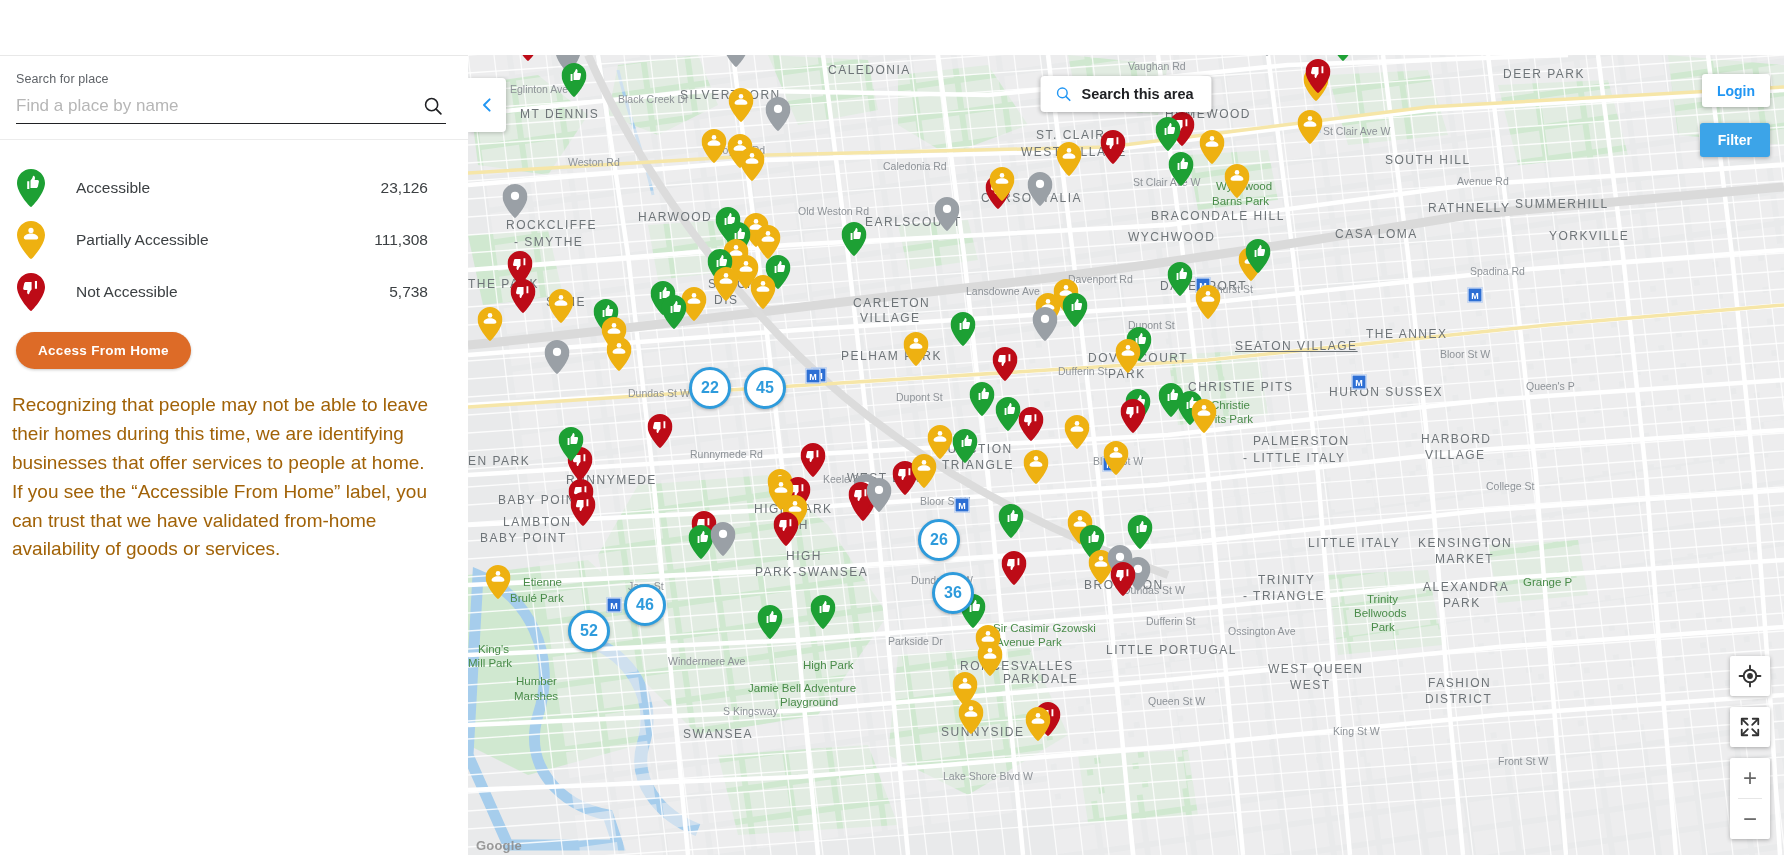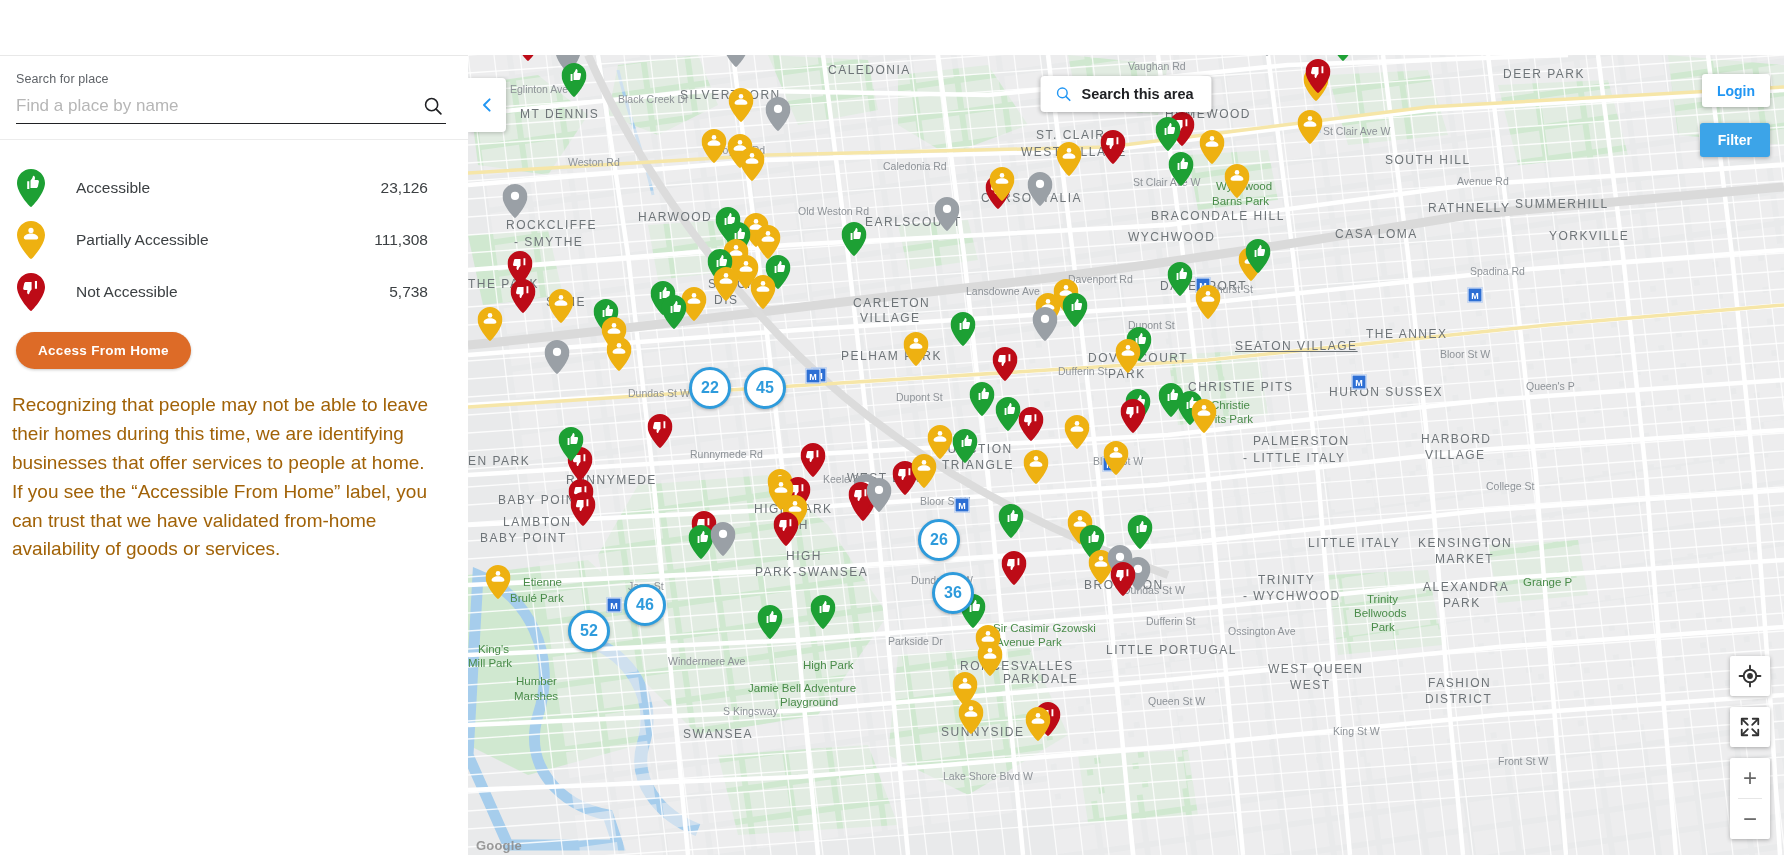--- a/index.html
+++ b/index.html
@@ -1913,21 +1913,21 @@
         <div class="lbl nbhd" style="left: 12px; top: 476px;">BABY POINT</div>
         <div class="lbl nbhd" style="left: 286px; top: 447px;">HIGH PARK</div>
         <div class="lbl nbhd" style="left: 312px; top: 463px;">RTH</div>
         <div class="lbl nbhd" style="left: 318px; top: 494px; text-align: right;">HIGH</div>
         <div class="lbl nbhd" style="left: 287px; top: 510px;">PARK-SWANSEA</div>
         <div class="lbl nbhd" style="left: 840px; top: 481px;">LITTLE ITALY</div>
         <div class="lbl nbhd" style="left: 950px; top: 481px;">KENSINGTON</div>
         <div class="lbl nbhd" style="left: 967px; top: 497px;">MARKET</div>
         <div class="lbl nbhd" style="left: 616px; top: 523px;">BROCKTON</div>
         <div class="lbl nbhd" style="left: 790px; top: 518px;">TRINITY</div>
-        <div class="lbl nbhd" style="left: 775px; top: 534px;">- WYCHWOOD</div>
+        <div class="lbl nbhd" style="left: 775px; top: 534px;">- TRIANGLE</div>
         <div class="lbl park-lbl" style="left: 899px; top: 538px;">Trinity</div>
         <div class="lbl park-lbl" style="left: 886px; top: 552px;">Bellwoods</div>
         <div class="lbl park-lbl" style="left: 903px; top: 566px;">Park</div>
         <div class="lbl nbhd" style="left: 955px; top: 525px;">ALEXANDRA</div>
         <div class="lbl nbhd" style="left: 975px; top: 541px;">PARK</div>
         <div class="lbl park-lbl" style="left: 1055px; top: 521px;">Grange P</div>
         <div class="lbl nbhd" style="left: 638px; top: 588px;">LITTLE PORTUGAL</div>
         <div class="lbl nbhd" style="left: 492px; top: 604px;">RONCESVALLES</div>
         <div class="lbl nbhd" style="left: 535px; top: 617px;">PARKDALE</div>
         <div class="lbl nbhd" style="left: 473px; top: 670px;">SUNNYSIDE</div>

